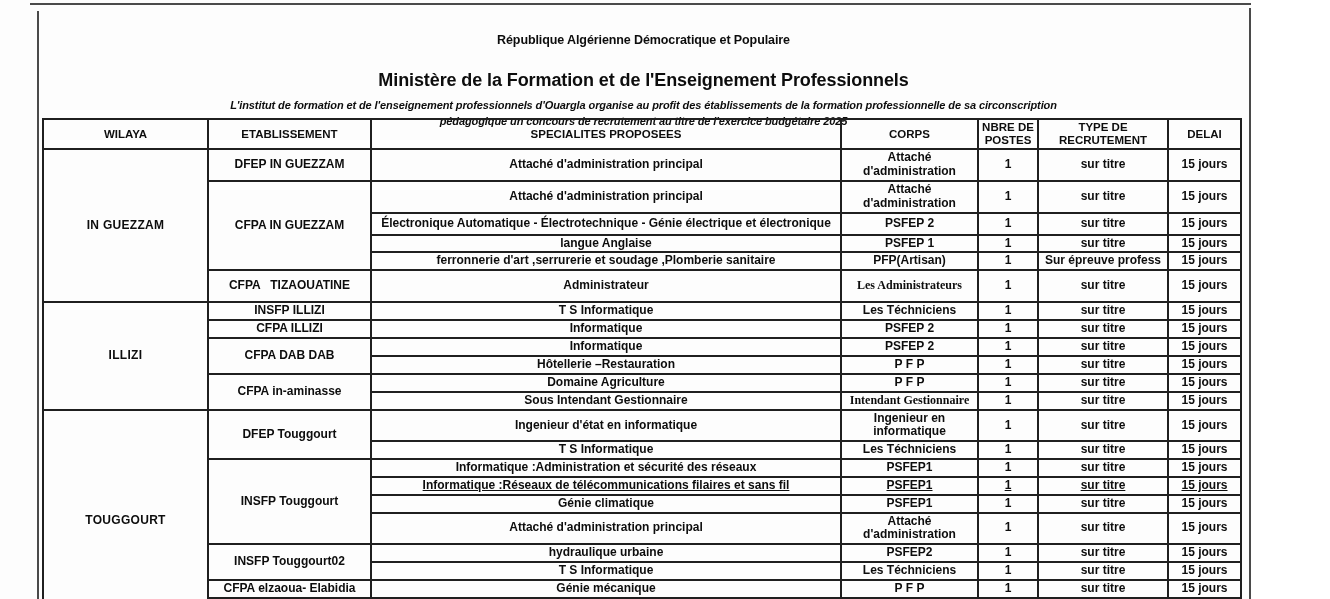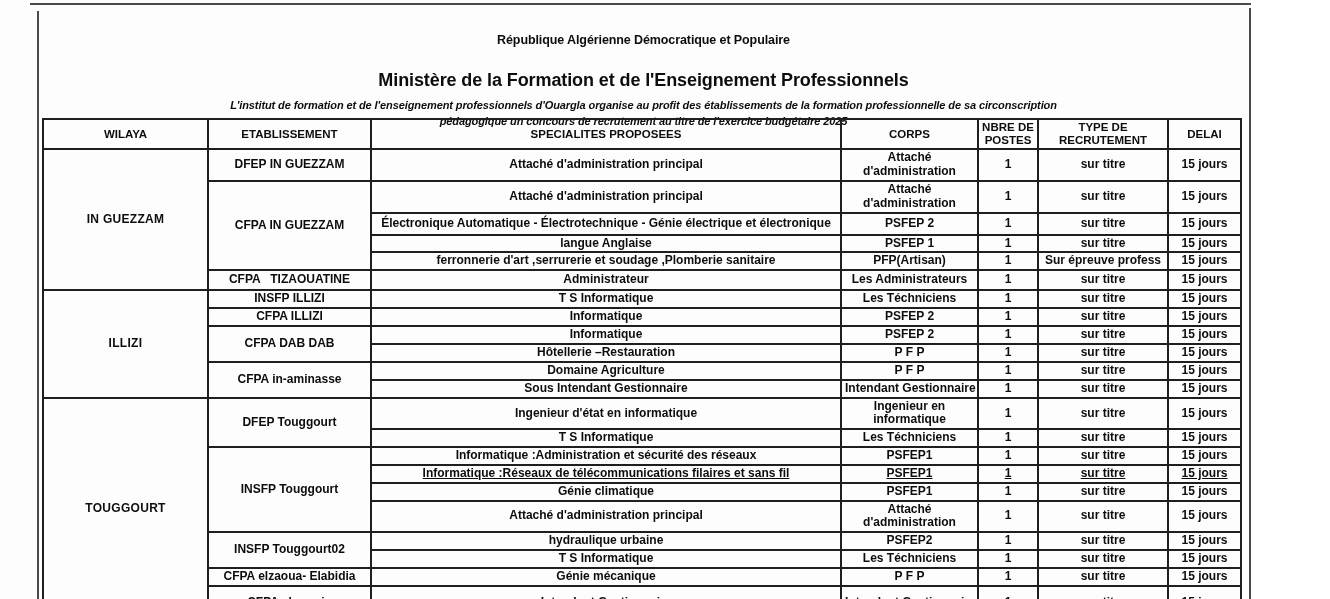--- a/index.html
+++ b/index.html
@@ -41,21 +41,21 @@
     font-size: 12px;
     line-height: 1.15;
     overflow: hidden;
   }
   table.main th { font-size: 11.5px; height: 23px; }
   th.h-sm { font-size: 9.5px; line-height: 1.1; padding: 1px 1px; }
   th.h-md { font-size: 10.5px; padding: 1px 1px; }
   td.wilaya { font-size: 13.5px; letter-spacing: 0.3px; }
   td.etab   { font-size: 12px; white-space: pre-wrap; }
   td.sm { font-size: 10.5px; white-space: nowrap; padding: 1px 1px; }
-  td.nw { font-size: 10.8px; white-space: nowrap; padding: 1px 0; }
+  td.nw { font-size: 10.8px; white-space: nowrap; padding: 1px 0; font-family: Liberation Serif, serif; }
 </style>
 </head>
 <body>
 
 <div class="stage">
   <div class="frame-top"></div>
   <div class="frame-left"></div>
   <div class="frame-right"></div>
   <div class="offpage"></div>
 
@@ -119,21 +119,21 @@
           <td>sur titre</td>
           <td>15 jours</td>
         </tr>
         <tr style="height: 17px;">
           <td>ferronnerie d'art ,serrurerie et soudage ,Plomberie sanitaire</td>
           <td>PFP(Artisan)</td>
           <td>1</td>
           <td>Sur épreuve profess</td>
           <td>15 jours</td>
         </tr>
-        <tr style="height: 20px;">
+        <tr style="height: 32px;">
           <td class="etab">CFPA   TIZAOUATINE</td>
           <td>Administrateur</td>
           <td class="nw">Les Administrateurs</td>
           <td>1</td>
           <td>sur titre</td>
           <td>15 jours</td>
         </tr>
         <tr style="height: 18px;">
           <td rowspan="6" class="wilaya">ILLIZI</td>
           <td class="etab">INSFP ILLIZI</td>

